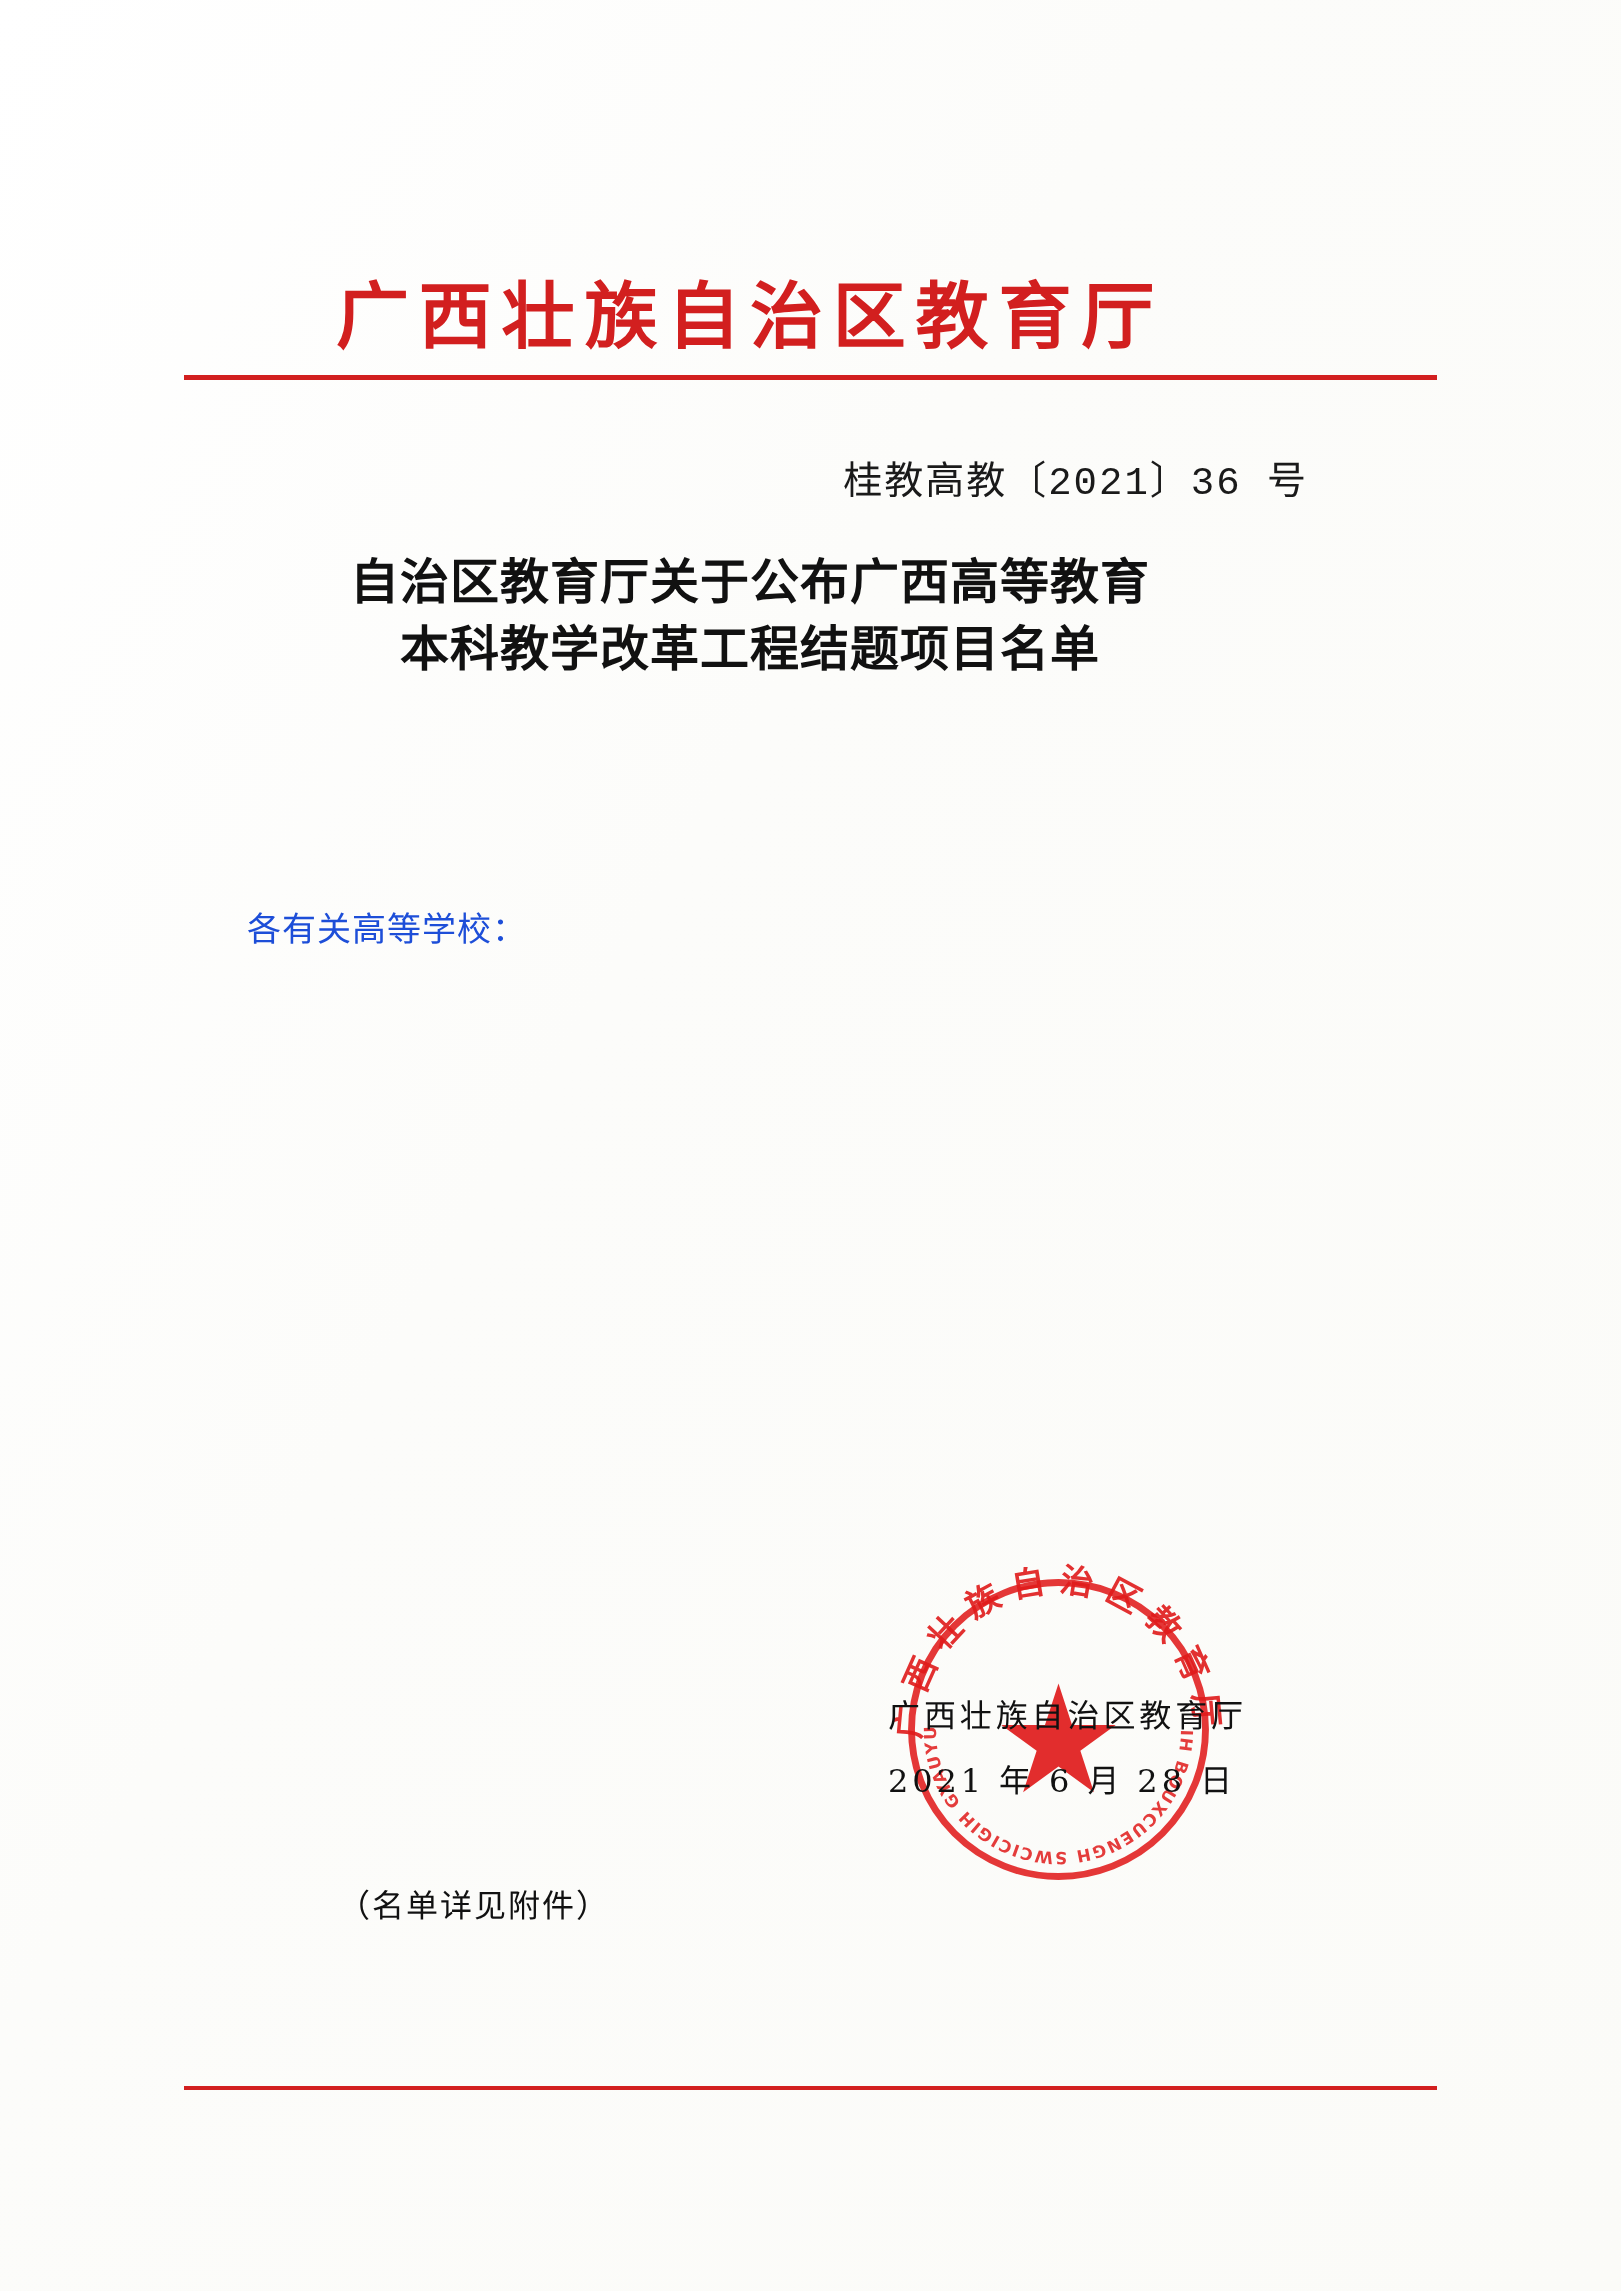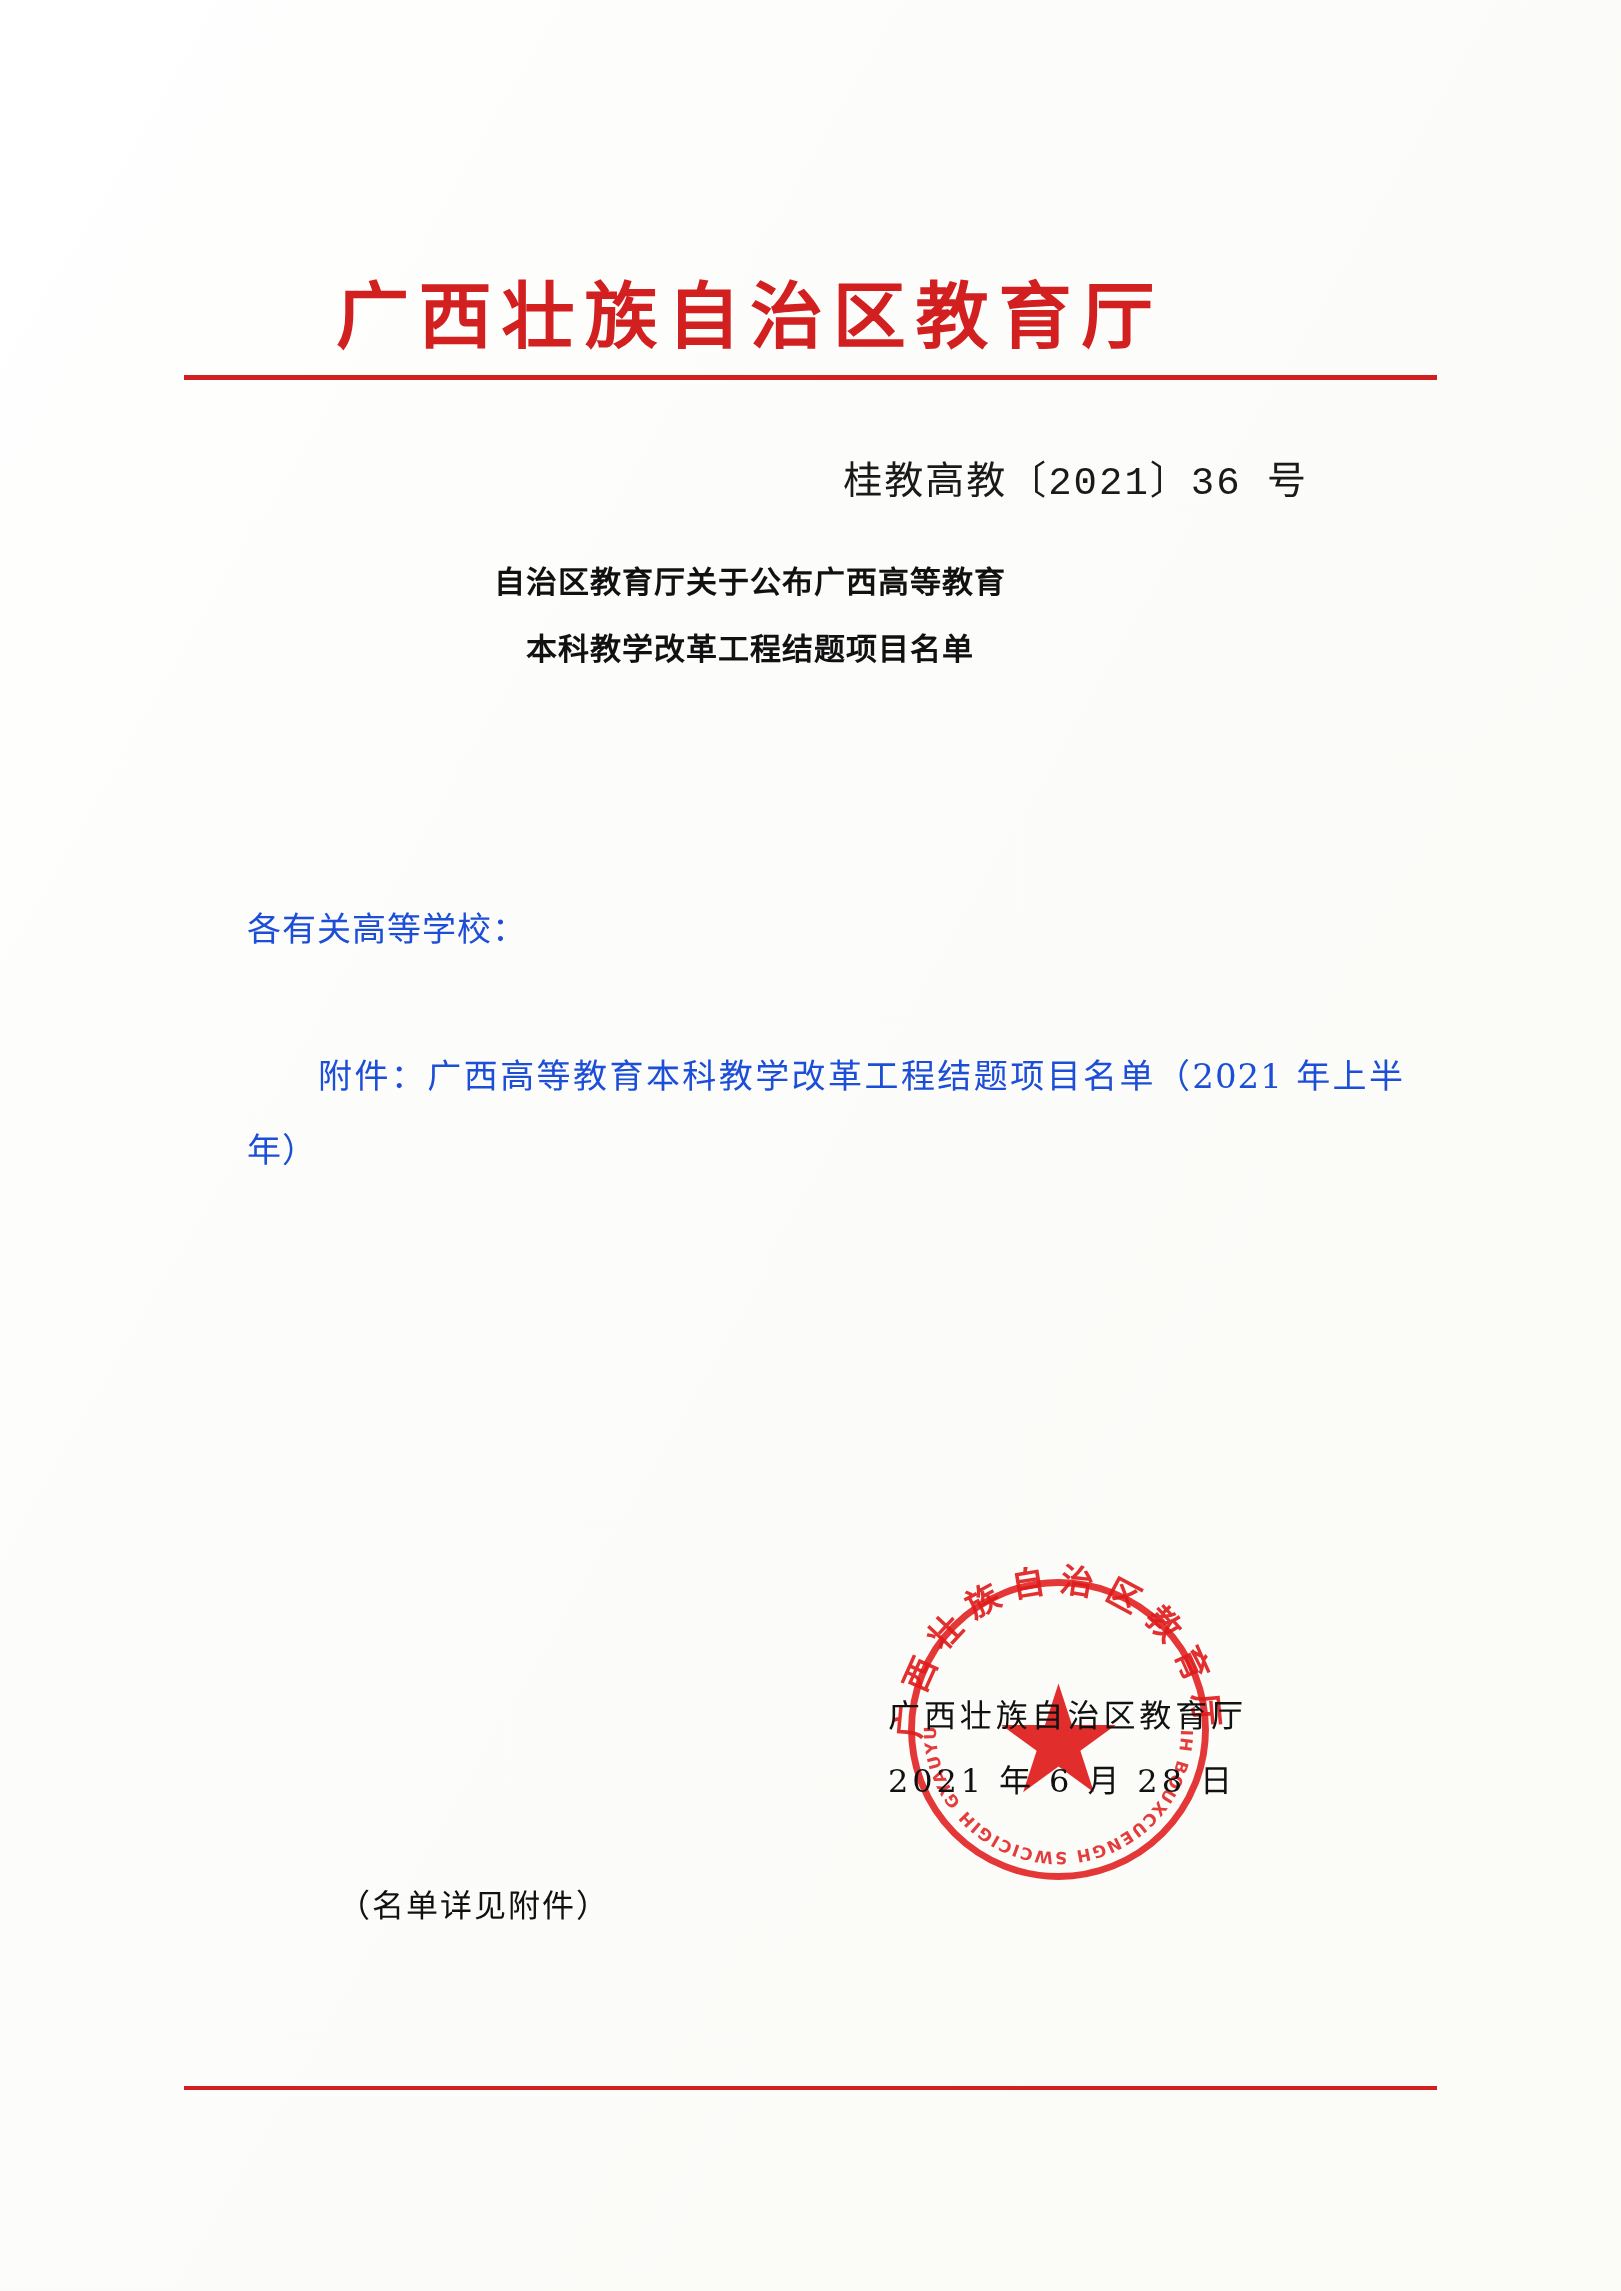--- a/index.html
+++ b/index.html
@@ -76,21 +76,21 @@
   
   .doc-title {
     position: absolute;
     top: 549px;
     left: 0;
     width: 100%;
     text-align: center;
     color: #111;
   }
   .doc-title .line {
-    font-size: 31px;
+    font-size: 49px;
     font-weight: 700;
     line-height: 67px;
     letter-spacing: 1px;
     font-family: "DejaVu Serif", "Liberation Serif", serif;
   }
 
   
   .body-block {
     position: absolute;
     top: 892px;
@@ -175,21 +175,20 @@
 
     <div class="doc-number">桂教高教〔2021〕36 号</div>
 
     <div class="doc-title">
       <div class="line">自治区教育厅关于公布广西高等教育</div>
       <div class="line">本科教学改革工程结题项目名单</div>
     </div>
 
     <div class="body-block">
       <p class="salutation">各有关高等学校：</p>
-      <p class="attachment">附件：广西高等教育本科教学改革工程结题项目名单（2021 年上半年）</p>
     </div>
 
     <div class="seal">
       <svg width="343" height="343" viewBox="0 0 350 350" aria-hidden="true">
         <defs>
           <path id="sealArcOuter" d="M 35,175 A 140,140 0 0 1 315,175"></path>
           <path id="sealArcInner" d="M 60,175 A 115,115 0 0 1 290,175"></path>
           <path id="sealArcBottom" d="M 300,175 A 125,125 0 0 1 50,175"></path>
         </defs>
         <circle cx="175" cy="175" r="150" fill="none" stroke="#e01b1b" stroke-width="7" opacity="0.88"></circle>

